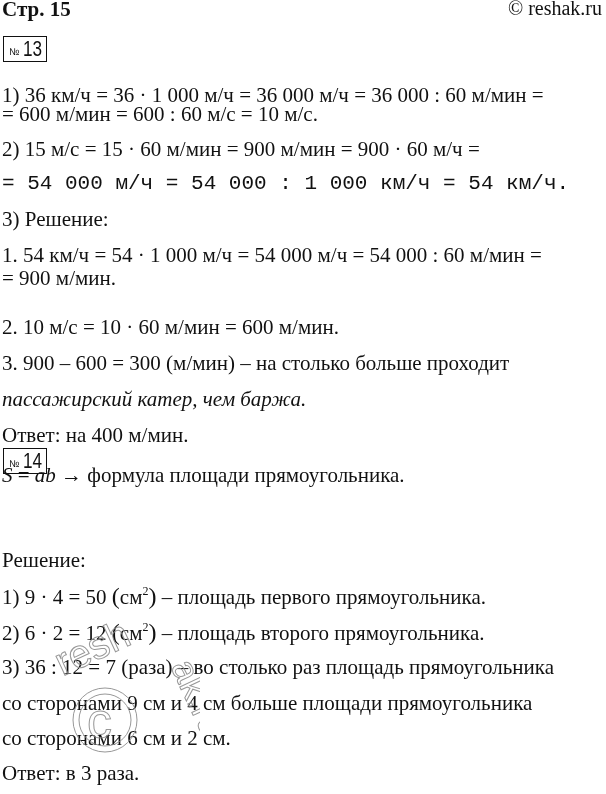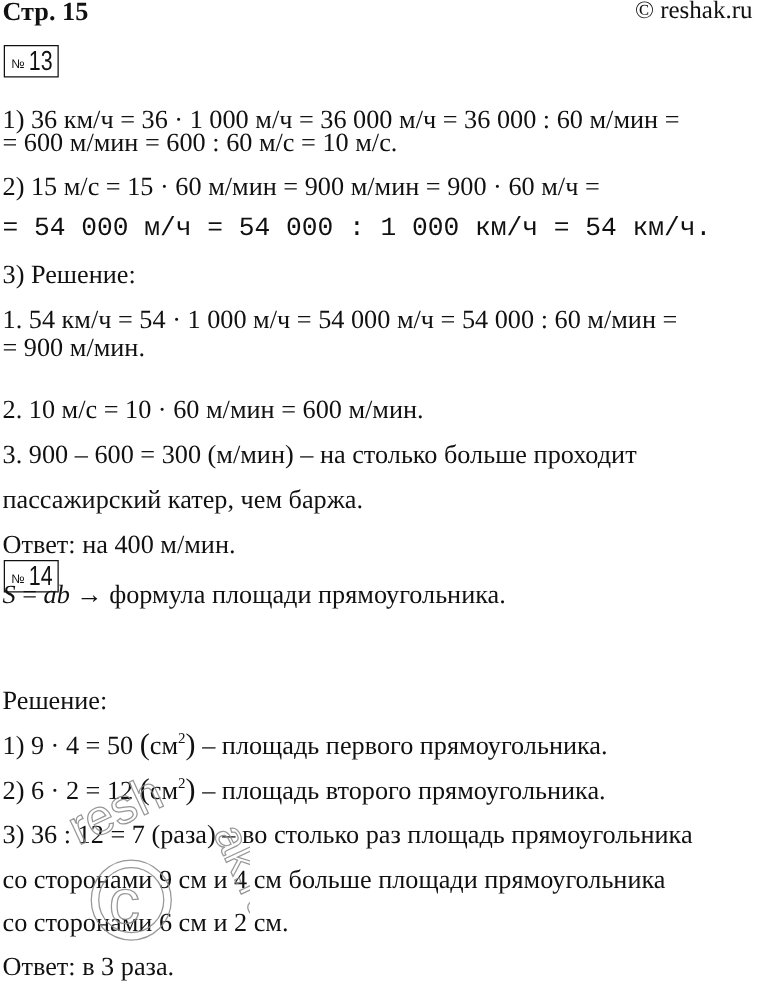--- a/index.html
+++ b/index.html
@@ -53,21 +53,21 @@
   </div>
   <div class="line" style="top:65px;margin-top:16px;">1) 36  км/ч = 36 · 1 000  м/ч = 36 000  м/ч = 36 000 : 60  м/мин =</div>
   <div class="line" style="top:100px;">= 600  м/мин = 600 : 60  м/с = 10  м/с.</div>
   <div class="line" style="top:135px;">2) 15  м/с = 15 · 60  м/мин = 900  м/мин = 900 · 60  м/ч =</div>
   <div class="line" style="top:170px;font-family:Liberation Mono, monospace;">= 54 000  м/ч = 54 000 : 1 000  км/ч = 54  км/ч.</div>
   <div class="line" style="top:205px;">3) Решение:</div>
   <div class="line" style="top:241px;">1.  54  км/ч = 54 · 1 000  м/ч = 54 000  м/ч = 54 000 : 60  м/мин =</div>
   <div class="line" style="top:264px;">= 900  м/мин.</div>
   <div class="line" style="top:313px;">2.  10  м/с = 10 · 60  м/мин = 600  м/мин.</div>
   <div class="line" style="top:349px;">3.  900 – 600 = 300 (м/мин) – на столько больше проходит</div>
-  <div class="line" style="top:385px;">пассажирский катер, чем баржа.</div>
+  <div class="line" style="top:385px;font-style:italic;">пассажирский катер, чем баржа.</div>
   <div class="line" style="top:421px;">Ответ: на 400  м/мин.</div>
 </section>
 
 <section>
   <div class="task-box" style="top:448px;">
     <span class="num-sign">№</span>
     <span class="num">14</span>
   </div>
   <div class="line" style="top:461px;">
     <span class="it">S</span><span> = </span><span class="it">ab</span><span> → </span><span>формула площади прямоугольника.</span>

